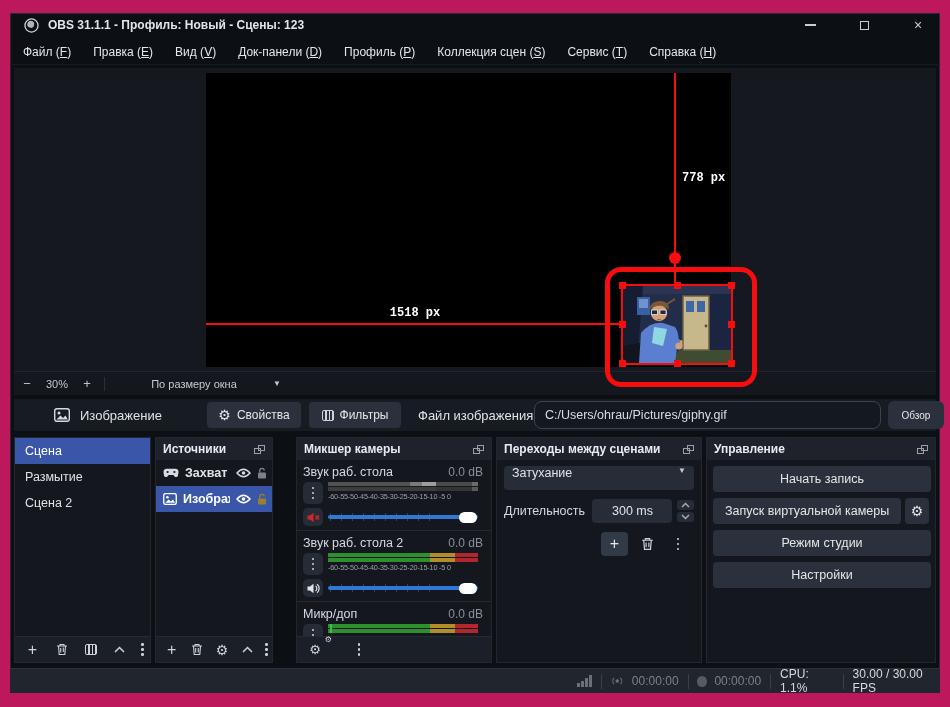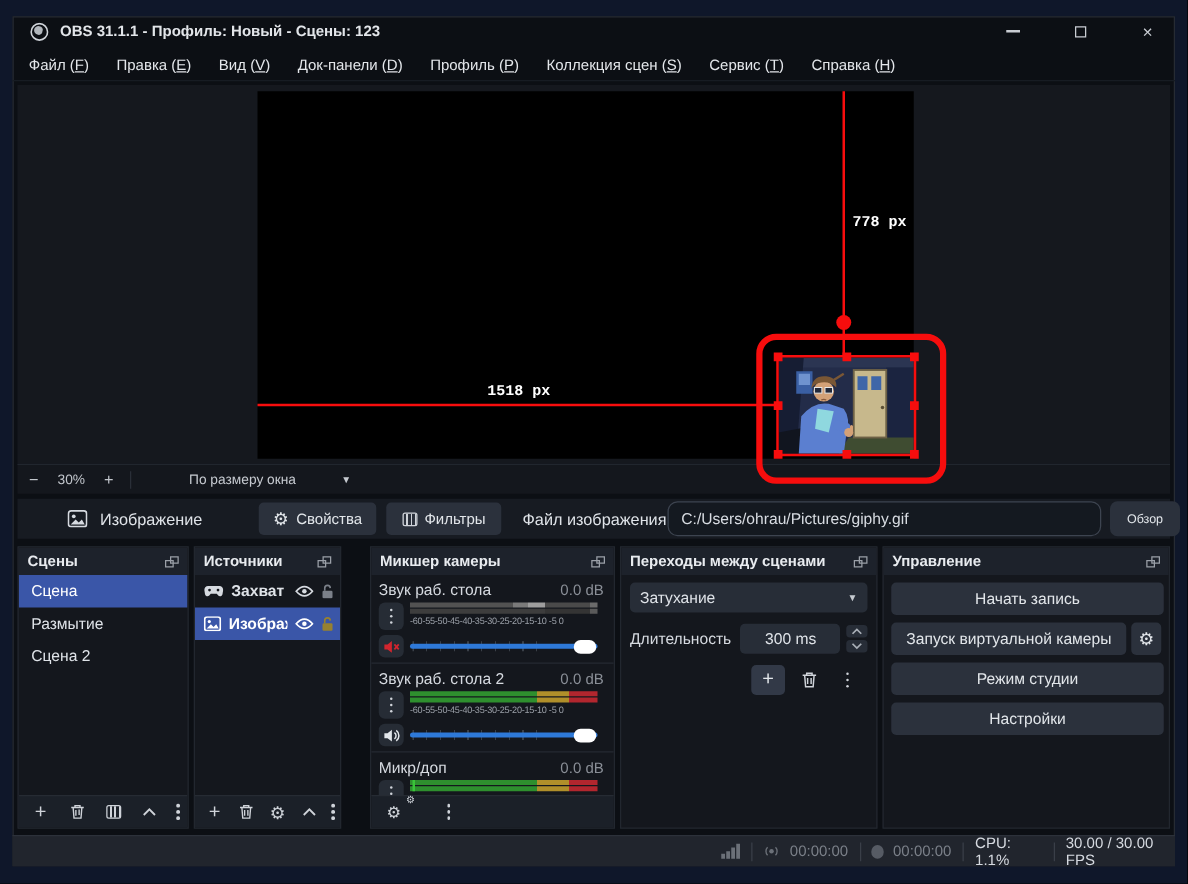--- a/index.html
+++ b/index.html
@@ -1,17 +1,17 @@
 <!DOCTYPE html>
 <html><head>
 <meta charset="utf-8">
 <style>
   html,body{margin:0;padding:0;background:#000;}
   *{box-sizing:border-box;font-family:"Liberation Sans","DejaVu Sans",sans-serif;}
-  #stage{position:relative;width:950px;height:707px;background:#0f172a;overflow:hidden;}
+  #stage{position:relative;width:950px;height:707px;background:#be185d;overflow:hidden;}
   #win{position:absolute;left:10px;top:13px;width:930px;height:680px;background:#0c0f14;border:1px solid #262b33;}
 
   
   .titlebar{position:absolute;left:10px;top:13px;width:930px;height:24px;display:flex;align-items:center;}
   .obs-logo{margin-left:14px;width:15px;height:15px;}
   .title-text{margin-left:9px;font-size:12px;font-weight:700;color:#e2e5e9;}
   .winbtns{position:absolute;right:8px;top:0;height:24px;display:flex;align-items:center;gap:26px;}
   .wbtn{width:28px;height:22px;display:flex;align-items:center;justify-content:center;color:#c9cdd3;font-size:14px;}
   .min-glyph{width:11px;height:1.5px;background:#c9cdd3;}
   .max-glyph{width:9px;height:9px;border:1.2px solid #c9cdd3;}
@@ -93,21 +93,21 @@
   .sl-ticks{position:absolute;left:2px;top:3px;width:100px;height:8px;background:repeating-linear-gradient(90deg,#3a4048 0 1px,transparent 1px 11px);}
   .sl-track{position:absolute;left:0;top:5px;width:100%;height:4px;border-radius:2px;background:#2e79d8;}
   .sl-handle{position:absolute;left:131px;top:1.5px;width:18px;height:11px;border-radius:6px;background:#fff;}
   .mixtool{gap:4px;}
   .gear2{position:relative;font-size:13px;}
   .gear2 s{position:absolute;right:-5px;top:-3px;font-size:8px;text-decoration:none;}
   .micline{position:absolute;left:2px;top:0;width:2px;height:9px;background:#39c439;}
 
   
   .tr-body{padding:6px 7px;}
-  .tr-select{height:24px;background:#272d37;border-radius:4px;display:flex;align-items:center;padding:0 8px;font-size:12.5px;color:#dfe3e8;}
+  .tr-select{height:24px;background:#272d37;border-radius:4px;display:flex;padding:0 8px;font-size:12.5px;color:#dfe3e8;}
   .tr-select .caret{margin-left:auto;}
   .tr-dur{display:flex;align-items:center;margin-top:9px;}
   .tr-dur-label{font-size:12.5px;color:#d6dae0;}
   .tr-spin{margin-left:7px;width:90px;height:24px;background:#272d37;border-radius:4px;display:flex;align-items:center;padding-left:20px;font-size:12.5px;color:#dfe3e8;}
   .spin-arrows{margin-left:5px;display:flex;flex-direction:column;gap:2px;}
   .spin-arrows b{width:17px;height:10px;background:#272d37;border-radius:3px;display:flex;align-items:center;justify-content:center;}
   .tr-btns{display:flex;align-items:center;justify-content:flex-end;gap:7px;margin-top:9px;padding-right:4px;}
   .tr-plus{width:27px;height:24px;background:#323947;border-radius:4px;display:flex;align-items:center;justify-content:center;color:#e2e6ea;font-size:16px;}
 
   
@@ -235,28 +235,20 @@
       <span>Фильтры</span>
     </div>
     <span class="file-label">Файл изображения</span>
     <input class="file-input" value="C:/Users/ohrau/Pictures/giphy.gif" style="">
     <div class="btn btn-browse">
         <span>Обзор</span>
       </div>
   </div>
 
   <div class="panel p-scenes">
-    <div class="phead">
-      <span>Сцены</span>
-        <span class="sp"></span>
-      <span class="popico">
-          <i></i>
-          <i></i>
-        </span>
-    </div>
     <div class="list-row selected">Сцена</div>
     <div class="list-row">Размытие</div>
     <div class="list-row">Сцена 2</div>
     <div class="ptool">
       <span class="ti plus-glyph">+</span>
       <span class="ti">
         <svg width="12" height="13" viewBox="0 0 12 13">
             <path d="M1 3h10M4 3V1.5h4V3M2.5 3l.7 8.5h5.6L9.5 3M4.7 5v4.5M7.3 5V4.5v4.5" stroke="#cfd3d9" stroke-width="1.1" fill="none"></path>
           </svg>
       </span>

